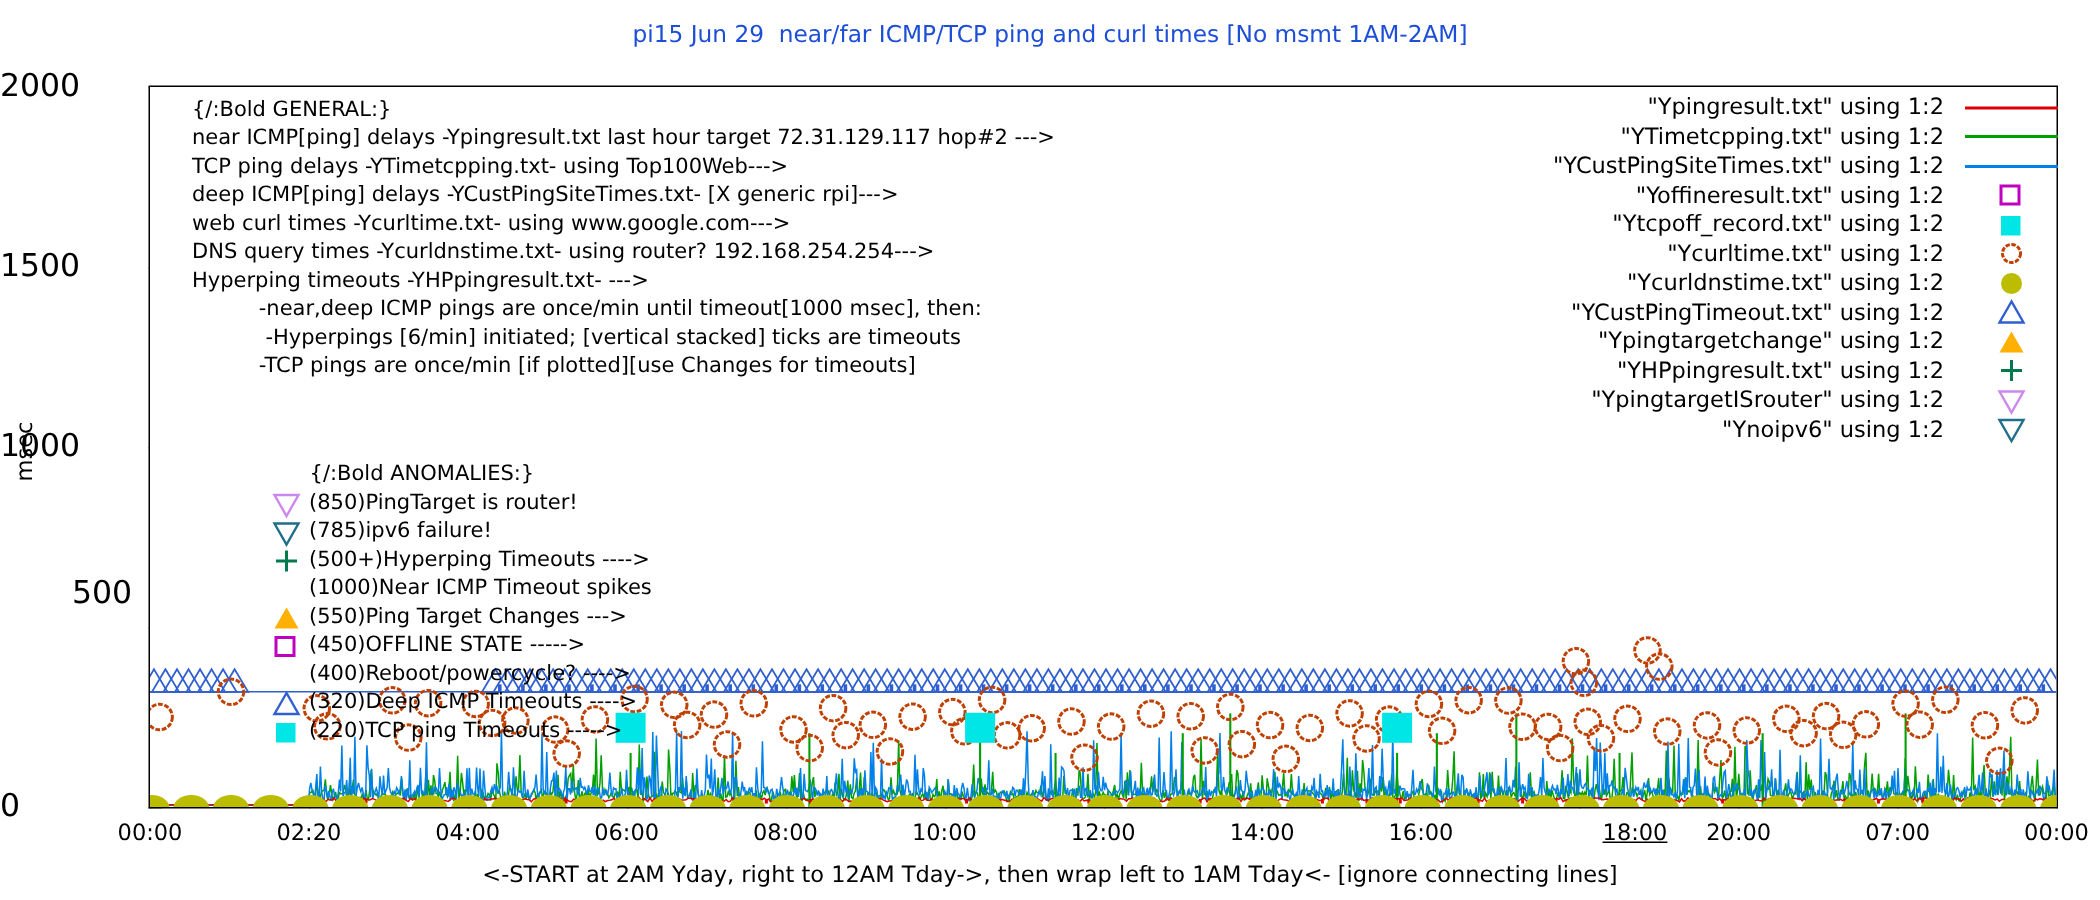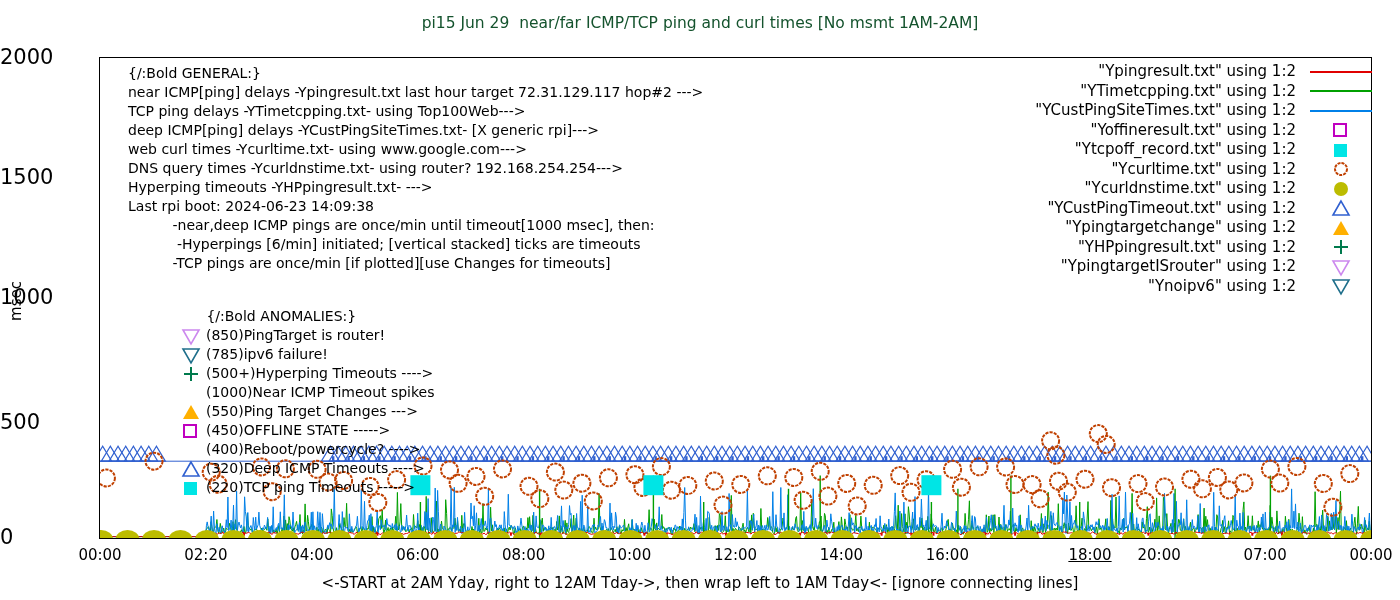--- a/index.html
+++ b/index.html
@@ -1,19 +1,19 @@
 <!DOCTYPE html>
 <html><head>
 <meta charset="utf-8">
 <style>
   html,body{margin:0;padding:0;background:#ffffff;}
   body{width:1400px;height:600px;font-family:"DejaVu Sans","Liberation Sans",sans-serif;color:#000;overflow:hidden;}
   #root{position:relative;width:1400px;height:600px;}
   .abs{position:absolute;}
-  #chart-title{left:0;top:14px;width:1400px;text-align:center;font-size:15.5px;color:#14532d;white-space:pre;}
+  #chart-title{left:0;top:14px;width:1400px;text-align:center;font-size:15.5px;color:#1d4ed8;white-space:pre;}
   #plot-frame{left:99px;top:57px;width:1273px;height:482px;border:1px solid #000;box-sizing:border-box;overflow:hidden;background:#fff;}
   #ylabel{left:-14px;top:292px;width:60px;text-align:center;font-size:15px;transform:rotate(-90deg);transform-origin:center center;}
   .ytick-label{right:0;width:86px;font-size:21px;line-height:15px;}
   .ytick-mark{left:99px;width:9px;height:0;border-top:1px solid #000;}
   .xtick-label{width:80px;text-align:center;font-size:15px;top:546px;}
   .xtick-mark{top:531px;width:0;height:8px;border-left:1px solid #000;}
   #xcaption{left:0;top:574px;width:1400px;text-align:center;font-size:15px;}
   .note-line{font-size:14px;line-height:19px;white-space:pre;}
   #notes-general{left:128px;top:64px;}
   #notes-anom{left:128px;top:307px;text-align:center;}
@@ -32,21 +32,21 @@
 
 <div id="root">
 
   <div class="abs" id="chart-title">pi15 Jun 29  near/far ICMP/TCP ping and curl times [No msmt 1AM-2AM]</div>
 
   <div class="abs" id="ylabel">msec</div>
 
   <div id="ytick-labels">
       <div class="abs ytick-label" style="left: 0px; top: 530px;">0</div>
       <div class="abs ytick-mark" style="top: 538px;"></div>
-      <div class="abs ytick-label" style="left: 0px; top: 415px;">500</div>
+      <div class="abs ytick-label" style="left: 0px; top: 388px; padding-left: 48px;">500</div>
       <div class="abs ytick-mark" style="top: 418px;"></div>
       <div class="abs ytick-label" style="left: 0px; top: 290px;">1000</div>
       <div class="abs ytick-mark" style="top: 298px;"></div>
       <div class="abs ytick-label" style="left: 0px; top: 170px;">1500</div>
       <div class="abs ytick-mark" style="top: 178px;"></div>
       <div class="abs ytick-label" style="left: 0px; top: 50px;">2000</div>
       <div class="abs ytick-mark" style="top: 58px;"></div>
     </div>
   <div id="xtick-labels">
       <div class="abs xtick-label" style="left: 60px;">00:00</div>
@@ -498,21 +498,20 @@
   </div>
 
   <div class="abs" id="notes-general">
       <div class="note-line">{/:Bold GENERAL:}</div>
       <div class="note-line">near ICMP[ping] delays -Ypingresult.txt last hour target 72.31.129.117 hop#2 ---&gt;</div>
       <div class="note-line">TCP ping delays -YTimetcpping.txt- using Top100Web---&gt;</div>
       <div class="note-line">deep ICMP[ping] delays -YCustPingSiteTimes.txt- [X generic rpi]---&gt;</div>
       <div class="note-line">web curl times -Ycurltime.txt- using www.google.com---&gt;</div>
       <div class="note-line">DNS query times -Ycurldnstime.txt- using router? 192.168.254.254---&gt;</div>
       <div class="note-line">Hyperping timeouts -YHPpingresult.txt- ---&gt;</div>
-      <div class="note-line">Last rpi boot: 2024-06-23 14:09:38</div>
       <div class="note-line">          -near,deep ICMP pings are once/min until timeout[1000 msec], then:</div>
       <div class="note-line">           -Hyperpings [6/min] initiated; [vertical stacked] ticks are timeouts</div>
       <div class="note-line">          -TCP pings are once/min [if plotted][use Changes for timeouts]</div>
     </div>
   <div class="abs" id="notes-anom">
       <div class="note-line">{/:Bold ANOMALIES:}</div>
       <div class="anom-row">
         <div class="anom-key">
           <svg width="22" height="18" viewBox="0 0 22 18">
             <polygon points="3,3 19,3 11,17" fill="none" stroke="#cc88ee" stroke-width="1.6"></polygon>

